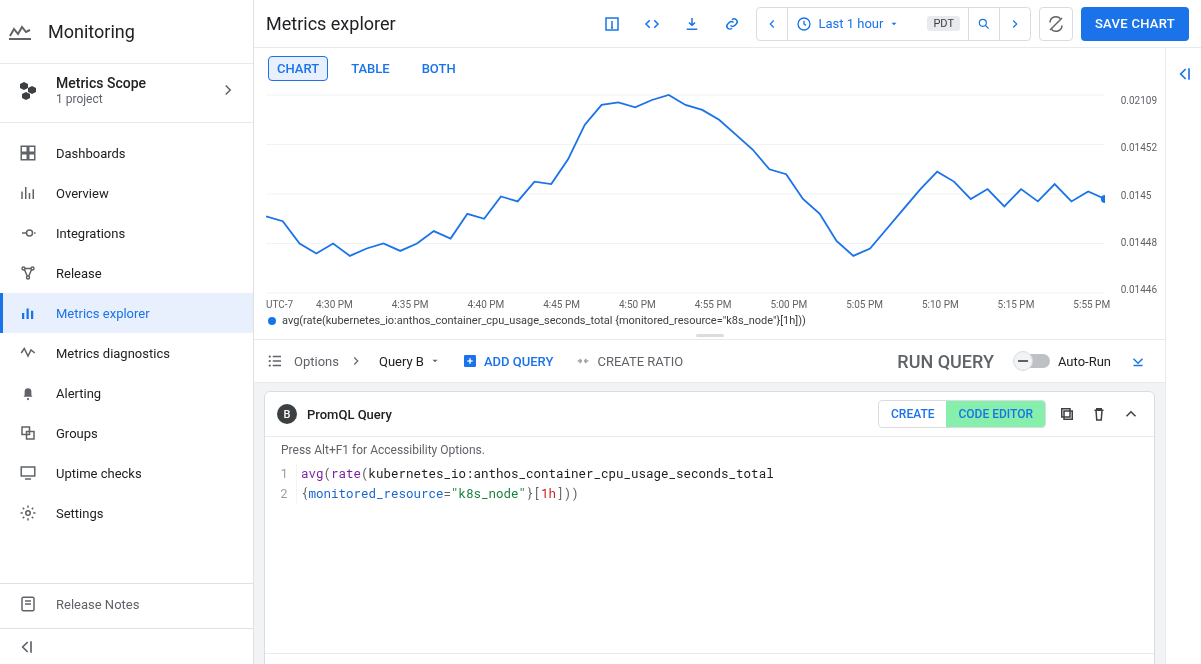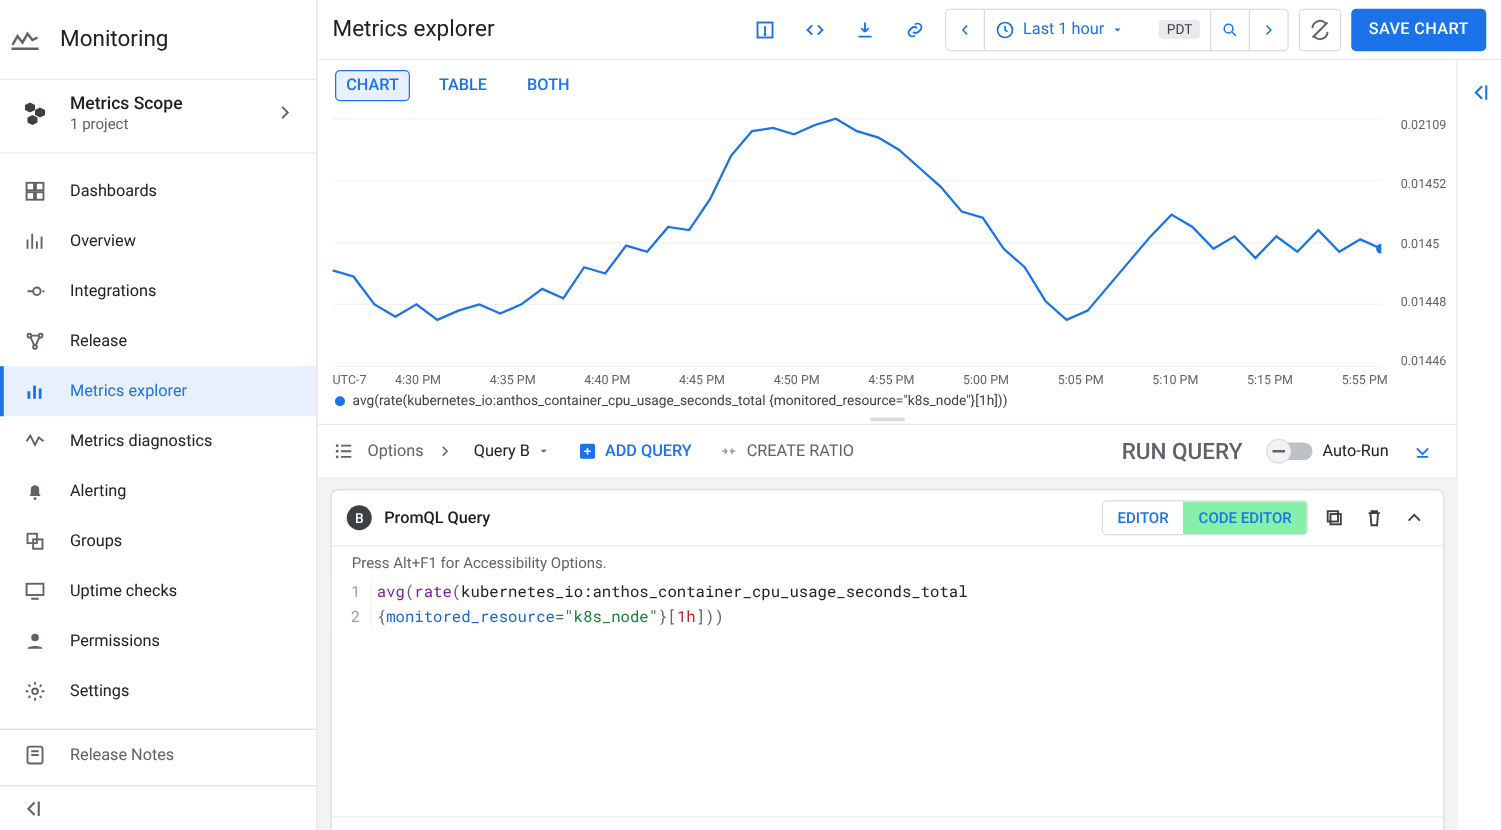--- a/index.html
+++ b/index.html
@@ -208,29 +208,20 @@
           <span>Groups</span>
         </li>
         <li>
           <span class="nicon">
             <svg width="18" height="18" viewBox="0 0 24 24">
               <rect x="3" y="4" width="18" height="12" fill="none" stroke="currentColor" stroke-width="2"></rect>
               <line x1="8" y1="20" x2="16" y2="20" stroke="currentColor" stroke-width="2"></line>
             </svg>
           </span>
           <span>Uptime checks</span>
-        </li>
-        <li>
-          <span class="nicon">
-            <svg width="18" height="18" viewBox="0 0 24 24">
-              <circle cx="12" cy="8" r="4" fill="currentColor"></circle>
-              <path d="M4 20c0-4 16-4 16 0" fill="currentColor"></path>
-            </svg>
-          </span>
-          <span>Permissions</span>
         </li>
         <li>
           <span class="nicon">
             <svg width="18" height="18" viewBox="0 0 24 24">
               <circle cx="12" cy="12" r="3" fill="none" stroke="currentColor" stroke-width="2"></circle>
               <path d="M12 2v3M12 19v3M2 12h3M19 12h3M5 5l2 2M17 17l2 2M19 5l-2 2M7 17l-2 2" stroke="currentColor" stroke-width="2"></path>
             </svg>
           </span>
           <span>Settings</span>
         </li>
@@ -426,21 +417,21 @@
           </span>
         </div>
 
         <div class="editor-shell">
           <div class="query-card">
             <div class="qc-head">
               <span class="badge">B</span>
               <span class="qc-title">PromQL Query</span>
               <div class="spacer"></div>
               <div class="seg-toggle">
-                <div>EDITOR</div>
+                <div>CREATE</div>
                 <div class="active">CODE EDITOR</div>
               </div>
               <div class="qc-icons">
                 <span class="ic">
                     <svg width="18" height="18" viewBox="0 0 24 24">
                       <rect x="8" y="8" width="11" height="11" fill="none" stroke="#3c4043" stroke-width="2"></rect>
                       <rect x="5" y="5" width="11" height="11" fill="none" stroke="#3c4043" stroke-width="2"></rect>
                     </svg>
                   </span>
                 <span class="ic">

